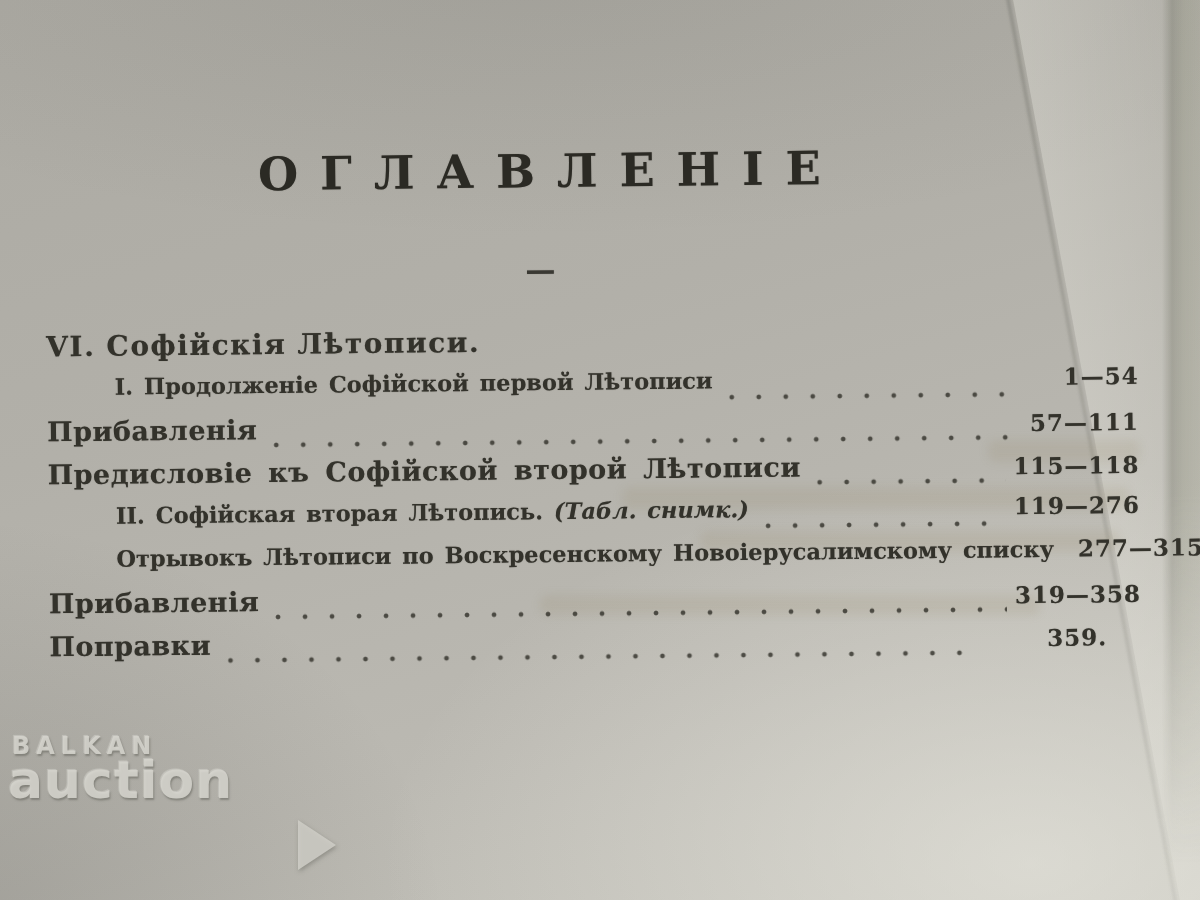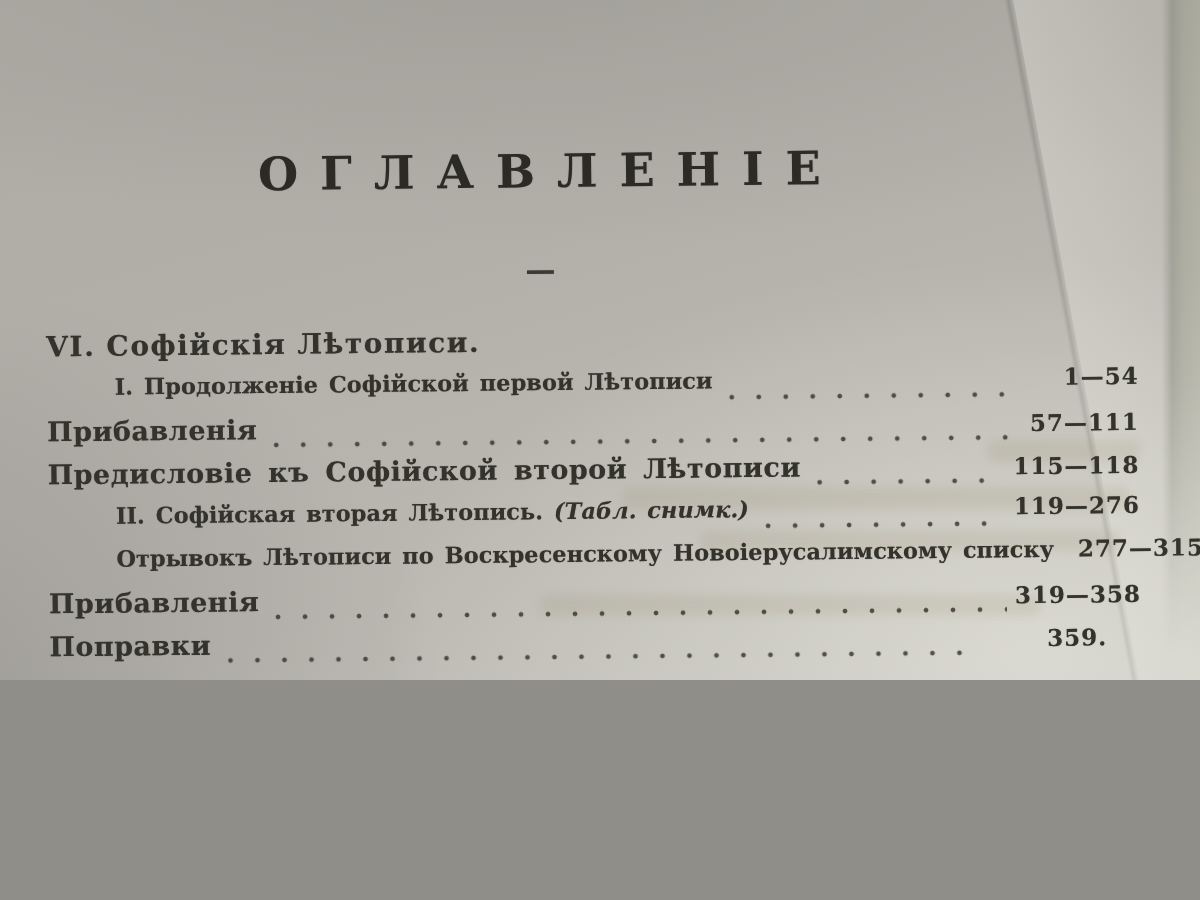--- a/index.html
+++ b/index.html
@@ -1,21 +1,21 @@
 <!DOCTYPE html>
 <html><head>
 <meta charset="utf-8">
 <style>
   html,body{margin:0;padding:0;}
   body{
     width:1200px;height:900px;overflow:hidden;
     background:#8f8e88;
     font-family:"DejaVu Serif", serif;
   }
-  .photo{position:relative;width:1200px;height:680px;overflow:hidden;}
+  .photo{position:relative;width:1200px;height:900px;overflow:hidden;}
 
   
   .paper{
     position:absolute;inset:0;
     background:
       radial-gradient(1050px 640px at 86% 96%, rgba(238,237,229,.55), rgba(238,237,229,0) 62%),
       radial-gradient(900px 760px at -4% 104%, rgba(55,55,50,.20), rgba(55,55,50,0) 55%),
       radial-gradient(1300px 420px at 45% -4%, rgba(88,88,82,.14), rgba(88,88,82,0) 65%),
       linear-gradient(164deg, #acaaa3 0%, #b2b0a9 38%, #bbb9b2 72%, #c5c4bc 100%);
   }

